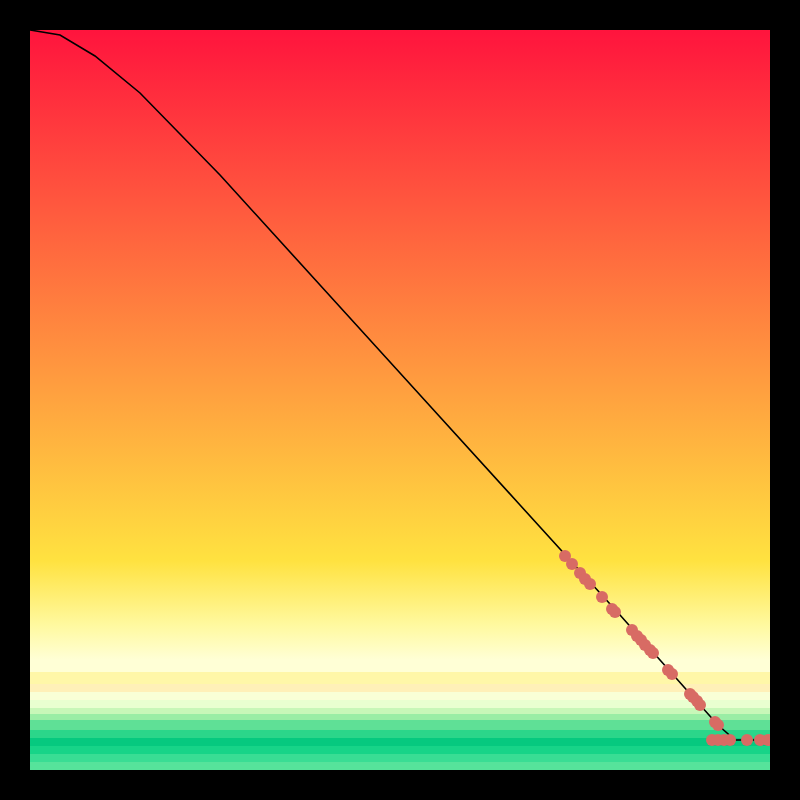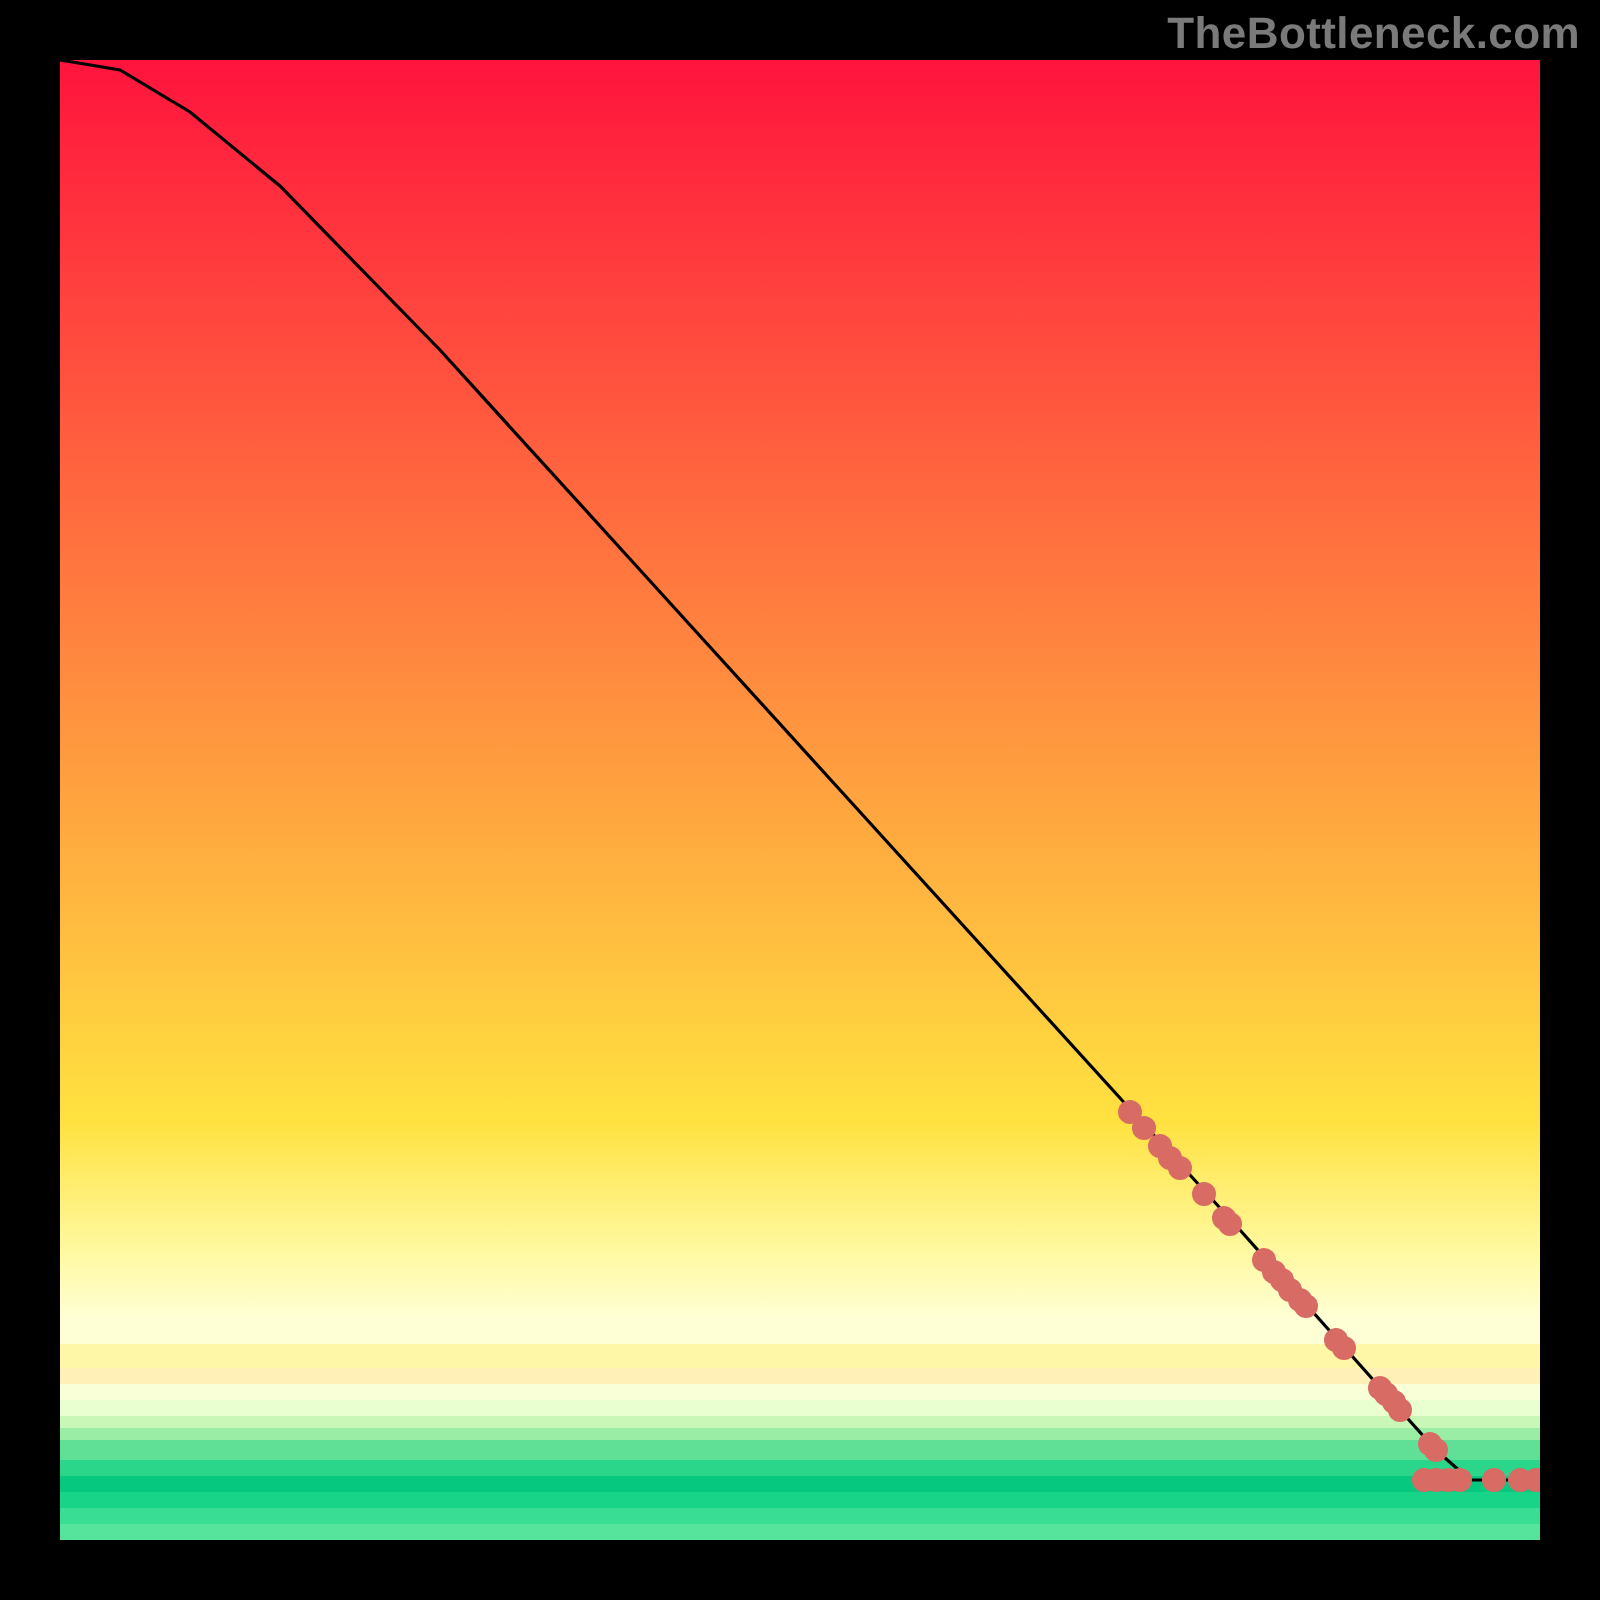--- a/index.html
+++ b/index.html
@@ -33,21 +33,20 @@
     position: absolute;
     left: 0;
     top: 0;
     z-index: 10;
   }
 </style>
 </head>
 <body>
 
 <div class="frame">
-  <div class="watermark">TheBottleneck.com</div>
 
   <svg id="chart-svg" width="800" height="800" viewBox="0 0 800 800">
     <defs>
       <clipPath id="plot-clip">
         <rect id="plot-rect" x="30" y="30" width="740" height="740"></rect>
       </clipPath>
       <linearGradient id="g-main" x1="0" y1="0" x2="0" y2="1">
         <stop offset="0" stop-color="#ff143d"></stop>
         <stop offset="1" stop-color="#ffe240"></stop>
       </linearGradient>

